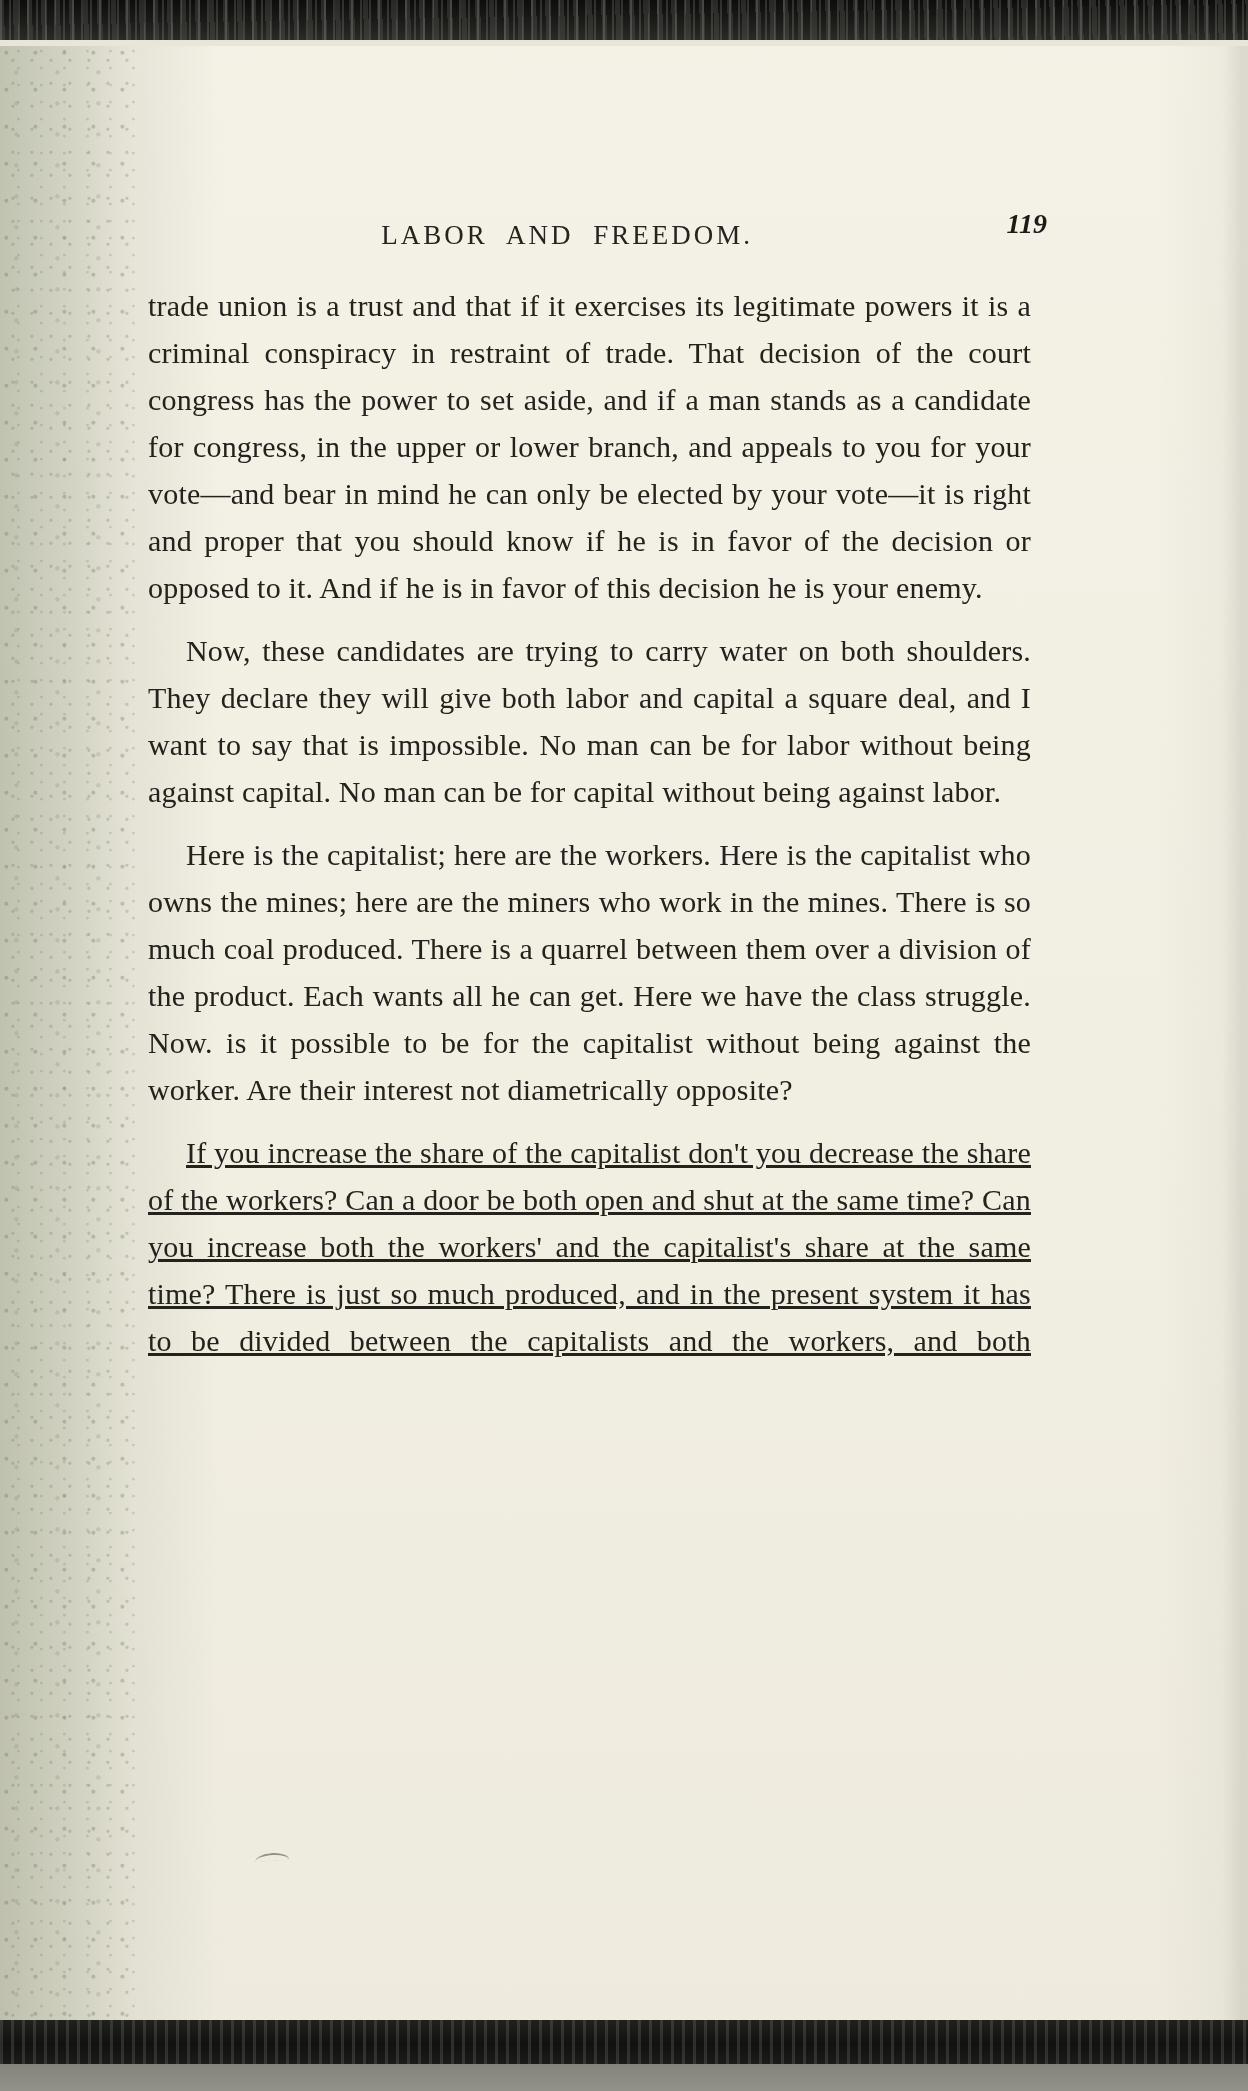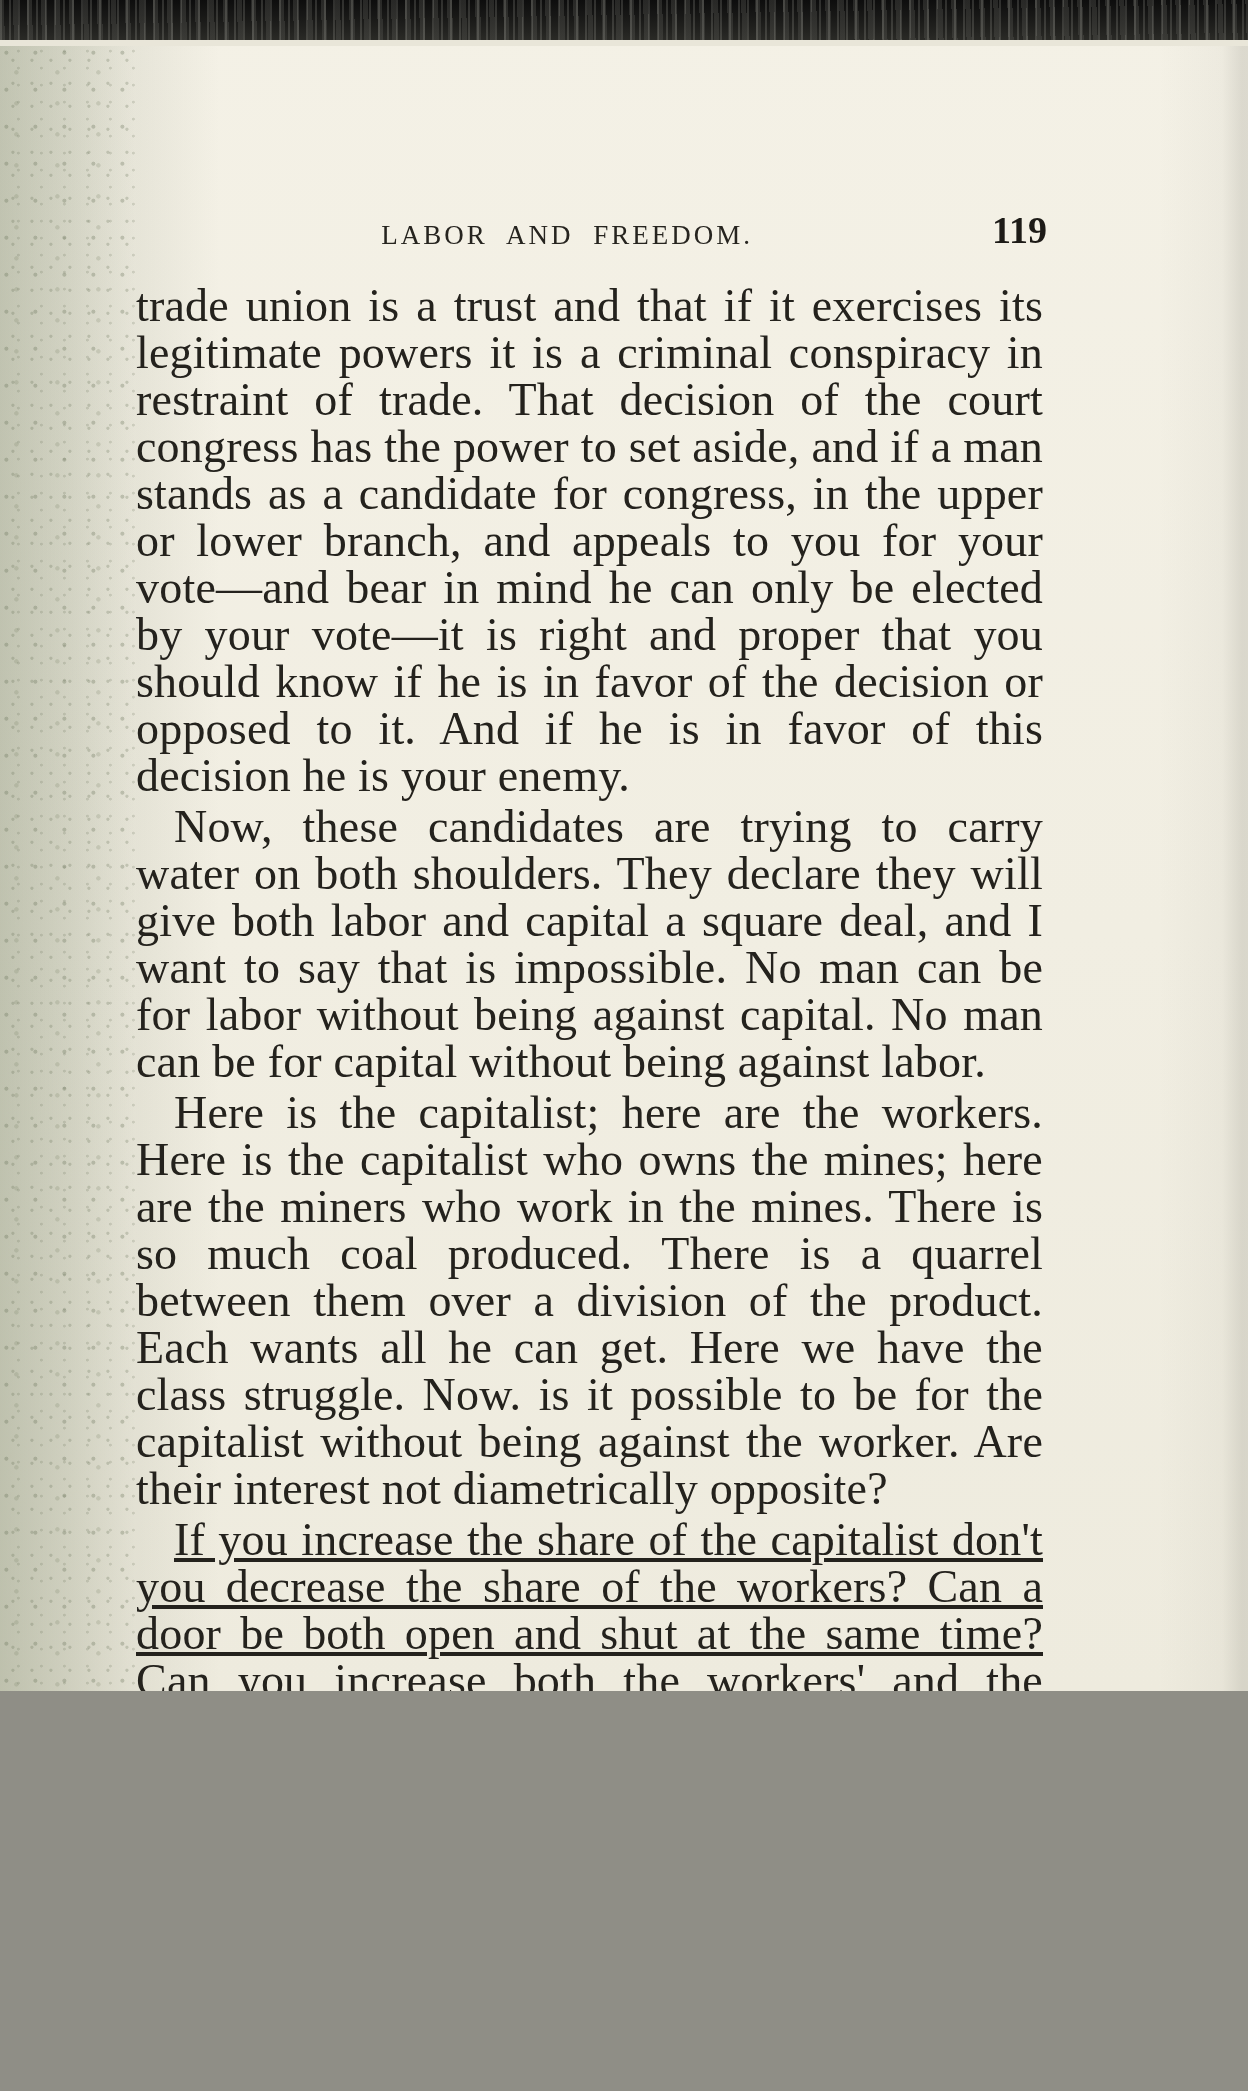--- a/index.html
+++ b/index.html
@@ -8,21 +8,21 @@
   }
   body {
     width: 1248px;
     height: 2091px;
     background: #8f8e86;
     font-family: "Liberation Serif", serif;
   }
   .scan {
     position: relative;
     width: 1248px;
-    height: 1691px;
+    height: 2091px;
     overflow: hidden;
     background:
       linear-gradient(90deg, rgba(120,128,105,0.10) 0 140px, rgba(0,0,0,0) 220px),
       linear-gradient(270deg, rgba(110,110,100,0.18) 0 6px, rgba(110,110,100,0.05) 26px, rgba(0,0,0,0) 90px),
       linear-gradient(180deg, #f4f1e6 0%, #f1eee2 55%, #eeebde 100%);
   }
 
   
   .edge-top {
     position: absolute;
@@ -89,28 +89,29 @@
     font-size: 27px;
     letter-spacing: 3px;
     word-spacing: 10px;
     white-space: nowrap;
     color: #26241f;
   }
   .page-number {
     position: absolute;
     right: 0;
     top: -4px;
-    font-size: 38px;
+    font-size: 28px;
     font-weight: bold;
     color: #1d1b17;
+    font-style: italic;
   }
 
   .body-text p {
-    margin: 4px;
-    font-size: 46px;
+    margin: 16px;
+    font-size: 30px;
     line-height: 47px;
     text-align: justify;
     text-indent: 38px;
     color: #24221d;
     letter-spacing: 0.2px;
   }
   .body-text p.no-indent { text-indent: 0; }
   .body-text p.justify-last { text-align-last: justify; text-decoration: underline; }
 
   

